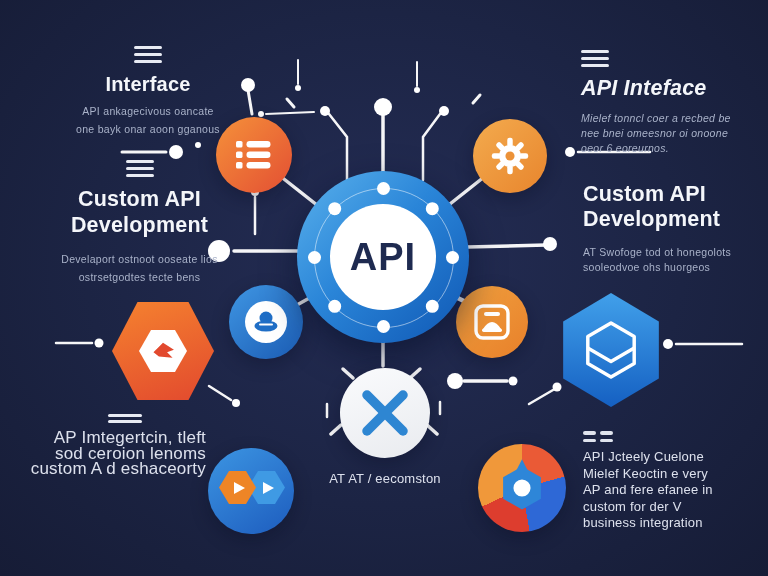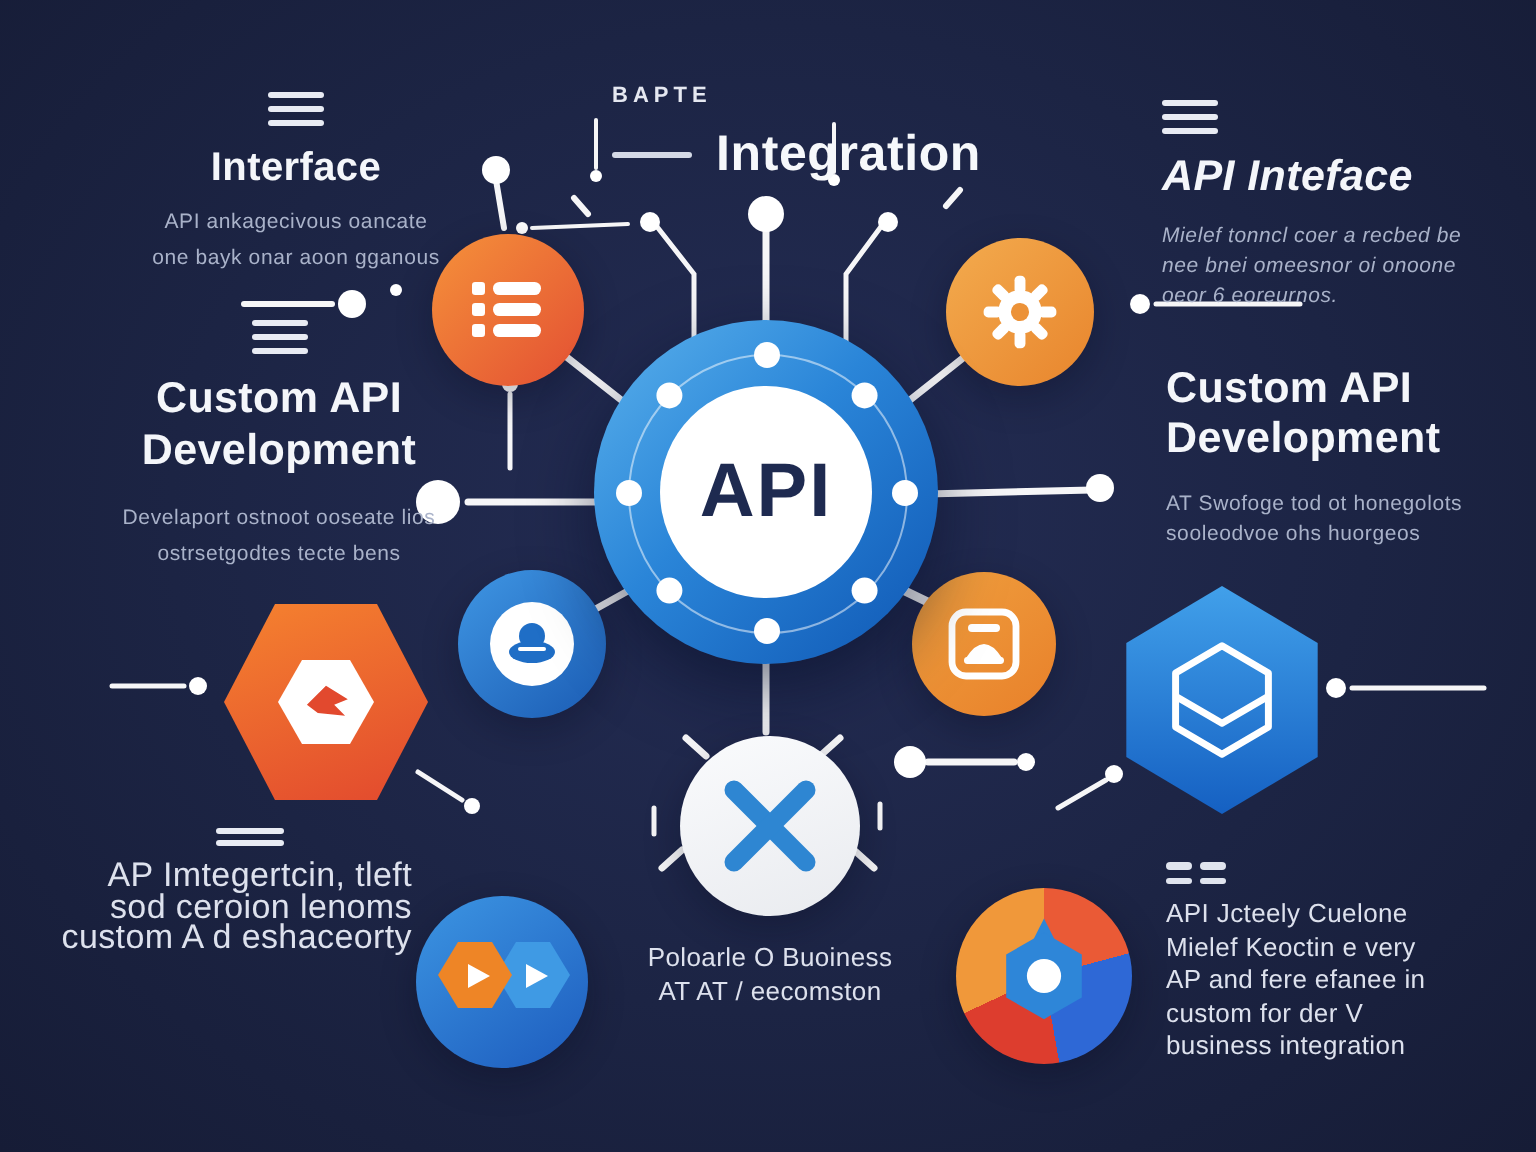--- a/index.html
+++ b/index.html
@@ -49,21 +49,21 @@
   .round{border-radius:50%;}
   .node-list{left:216px;top:117px;width:76px;height:76px;background:linear-gradient(135deg,#f5913a,#e34f33);}
   .node-gear{left:473px;top:119px;width:74px;height:74px;background:linear-gradient(135deg,#f3ab4e,#e8852d);}
   .node-donut{left:229px;top:285px;width:74px;height:74px;background:linear-gradient(140deg,#3f96e3,#1b5cb4);}
   .node-bell{left:456px;top:286px;width:72px;height:72px;background:linear-gradient(140deg,#f0a03f,#e8802a);}
   .hex{clip-path:polygon(25% 0,75% 0,100% 50%,75% 100%,25% 100%,0 50%);box-shadow:none;}
   .hexp{clip-path:polygon(50% 0,96% 25%,96% 75%,50% 100%,4% 75%,4% 25%);box-shadow:none;}
   .hex-left{left:112px;top:302px;width:102px;height:98px;background:linear-gradient(160deg,#f5822f,#e2492e);}
   .hex-left .badge{width:48px;height:42px;background:#ffffff;clip-path:polygon(25% 0,75% 0,100% 50%,75% 100%,25% 100%,0 50%);display:flex;align-items:center;justify-content:center;}
   .hex-right{left:559px;top:293px;width:104px;height:114px;background:linear-gradient(180deg,#41a0ea,#1560c2);}
-  .hub{left:297px;top:160px;width:172px;height:172px;position:absolute;z-index:2;border-radius:50%;
+  .hub{left:297px;top:171px;width:172px;height:172px;position:absolute;z-index:2;border-radius:50%;
        background:linear-gradient(135deg,#5ab1ec 0%,#2a85d8 45%,#0f57b4 100%);box-shadow:0 12px 34px rgba(5,12,38,.55);}
   .hub-ring{position:absolute;left:50%;top:50%;width:138px;height:138px;margin:-69px 0 0 -69px;border:1.4px solid rgba(255,255,255,.5);border-radius:50%;}
   .hub-dot{position:absolute;left:50%;top:50%;width:13px;height:13px;margin:-6.5px 0 0 -6.5px;background:#fff;border-radius:50%;}
   .hub-core{position:absolute;left:50%;top:50%;width:106px;height:106px;margin:-53px 0 0 -53px;background:#ffffff;border-radius:50%;display:flex;align-items:center;justify-content:center;}
   .hub-core span{font-size:38px;font-weight:800;color:#1e2a50;letter-spacing:1px;}
   .node-x{left:340px;top:368px;width:90px;height:90px;background:linear-gradient(160deg,#fafbfd,#e9ebef);}
   .node-play{left:208px;top:448px;width:86px;height:86px;background:linear-gradient(145deg,#3c95e2,#1d5cbe);}
   .hexchip{position:absolute;width:37px;height:33px;clip-path:polygon(27% 0,73% 0,100% 50%,73% 100%,27% 100%,0 50%);display:flex;align-items:center;justify-content:center;}
   .chip-orange{left:11px;top:23px;background:#ee8526;z-index:2;}
   .chip-blue{left:40px;top:23px;background:#3f9ae4;z-index:1;}
@@ -140,27 +140,20 @@
     <div class="burger">
         <i></i>
         <i></i>
         <i></i>
       </div>
     <h2 class="title t20">Interface</h2>
     <p class="tiny">API ankagecivous oancate</p>
     <p class="tiny">one bayk onar aoon gganous</p>
   </section>
 
-  <section class="blk blk-tc">
-    <div class="eyebrow">BAPTE</div>
-    <div class="tc-row">
-      <span class="tc-dash"></span>
-      <h1>Integration</h1>
-    </div>
-  </section>
 
   <section class="blk blk-tr">
     <div class="burger">
         <i></i>
         <i></i>
         <i></i>
       </div>
     <h2 class="title t21">API Inteface</h2>
     <p class="tiny">Mielef tonncl coer a recbed be</p>
     <p class="tiny">nee bnei omeesnor oi onoone</p>
@@ -190,21 +183,20 @@
       <i></i>
       <i></i>
     </div>
   <section class="blk blk-bl">
     <p class="btxt">AP Imtegertcin, tleft</p>
     <p class="btxt">sod ceroion lenoms</p>
     <p class="btxt">custom A d eshaceorty</p>
   </section>
 
   <section class="blk blk-bc">
-    <p class="btxt">Poloarle O Buoiness</p>
     <p class="btxt">AT AT / eecomston</p>
   </section>
 
   <div class="ddicon" style="left:583px;top:431px;">
     <span class="row">
         <i></i>
         <i></i>
       </span>
       <span class="row">
         <i></i>

